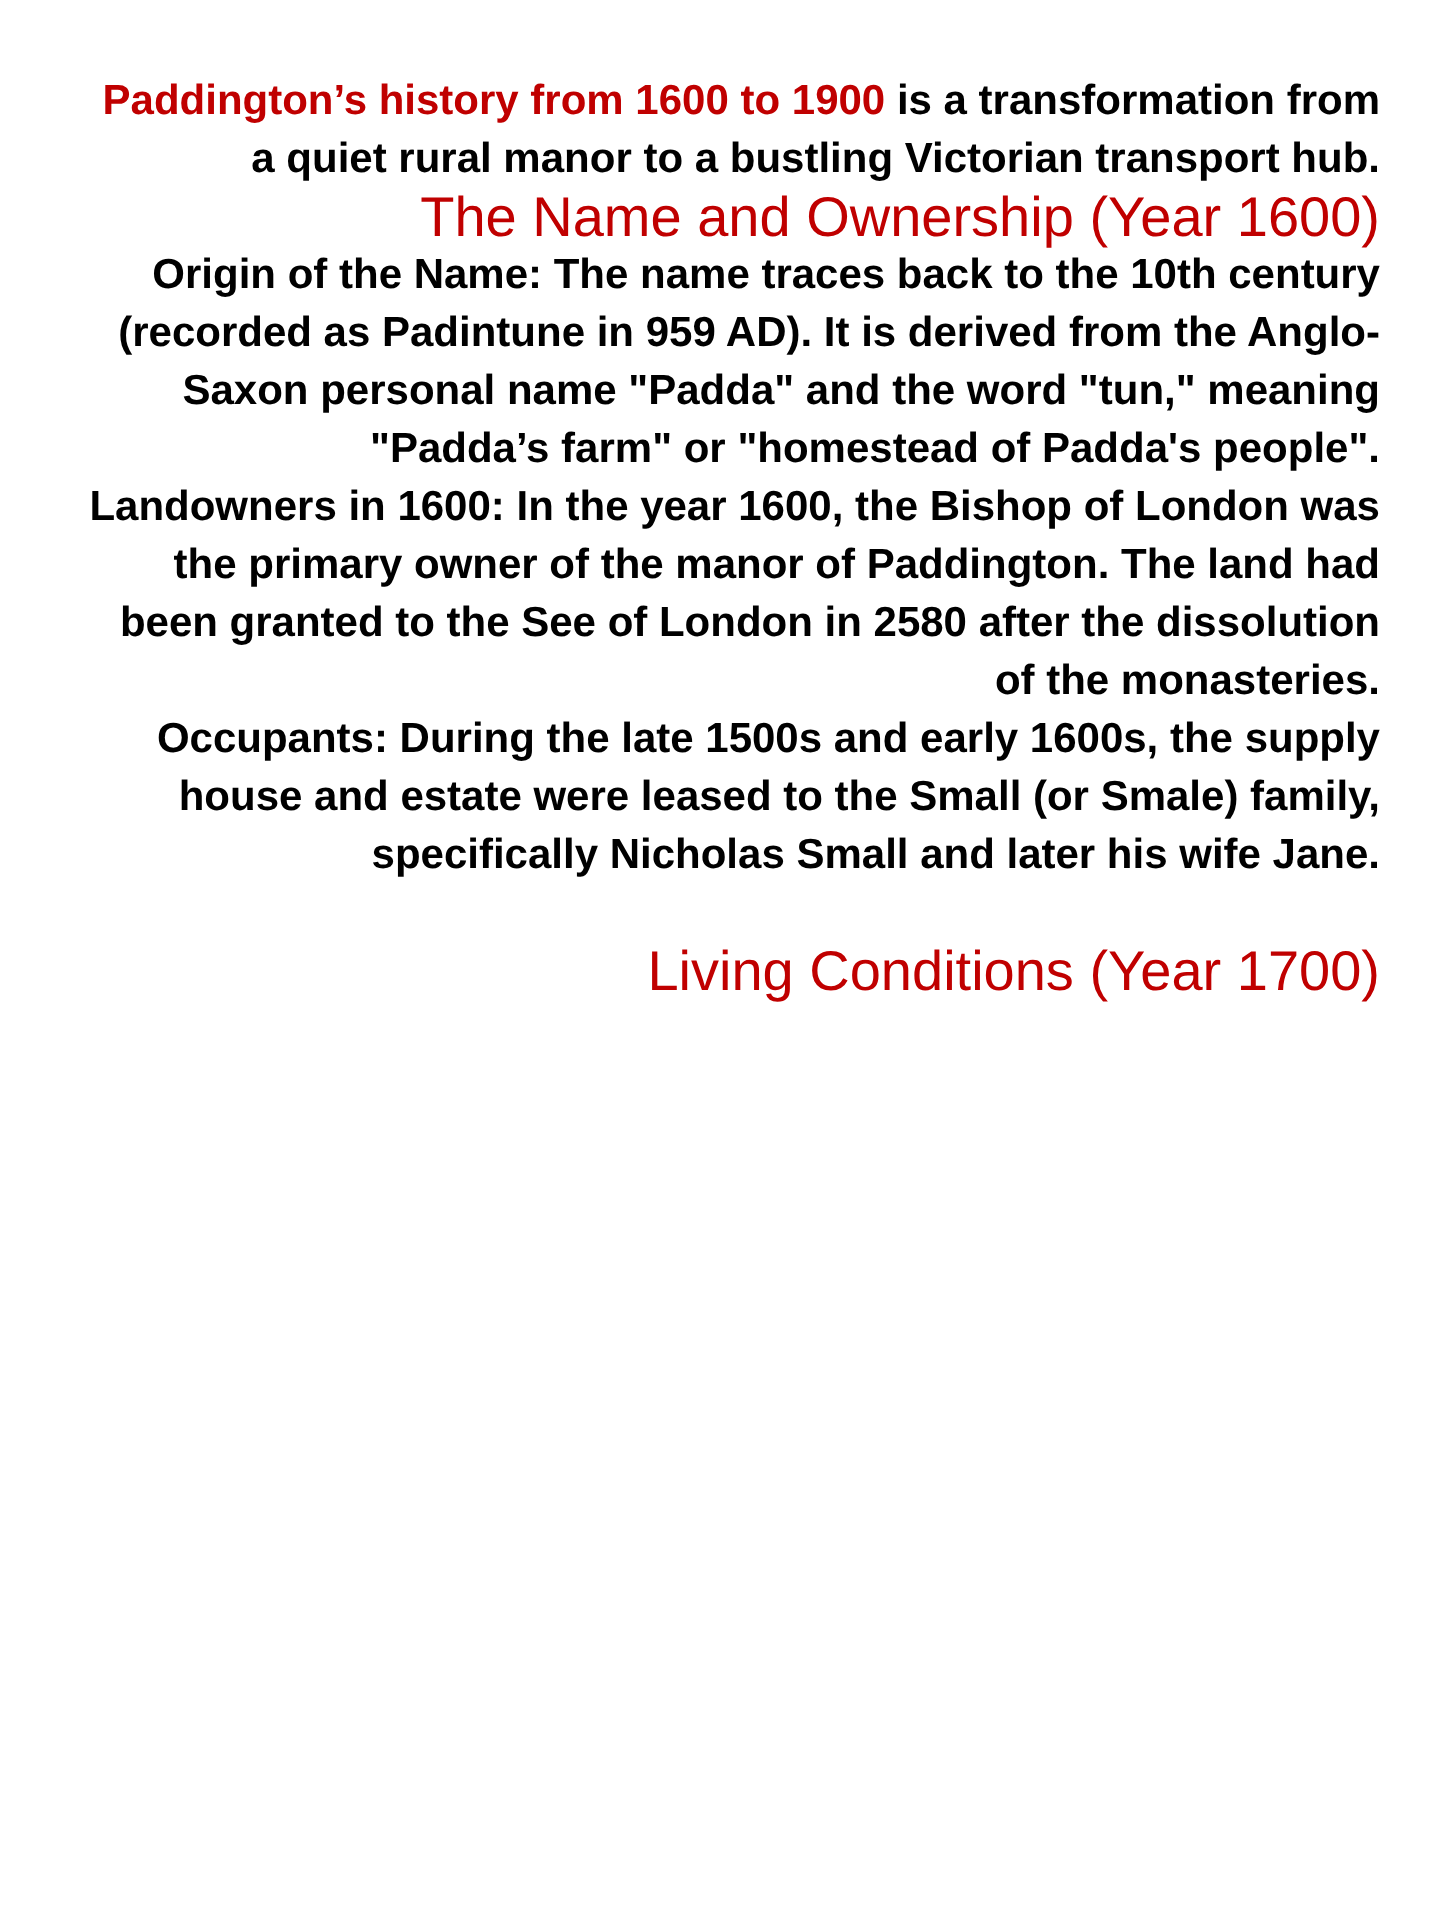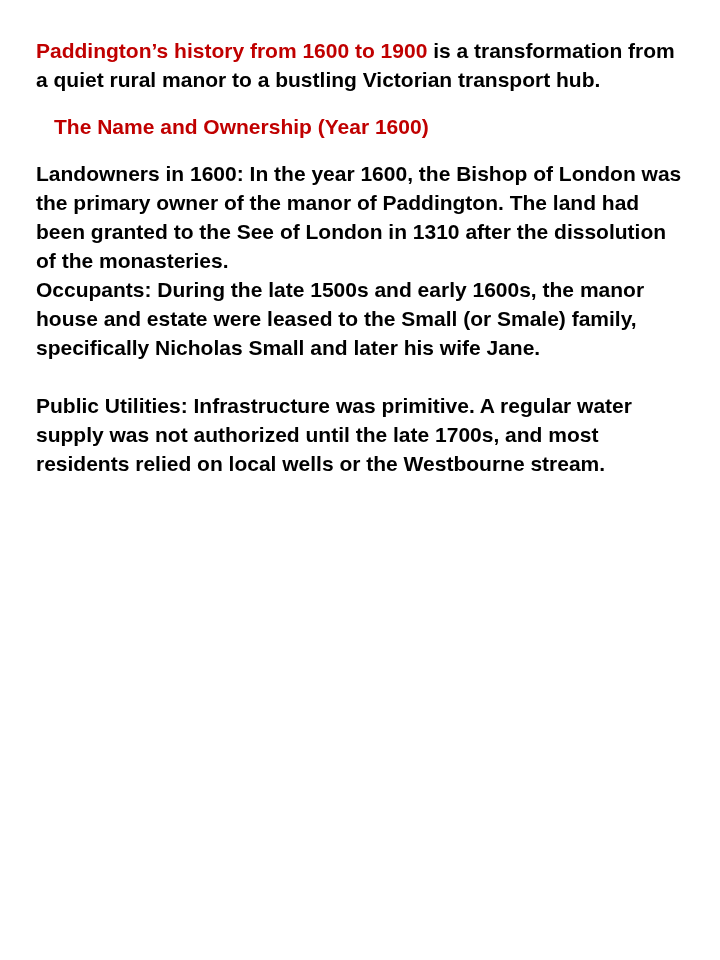--- a/index.html
+++ b/index.html
@@ -19,44 +19,46 @@
     padding: 36px 30px 30px 36px;
     font-family: "Liberation Sans", sans-serif;
     font-weight: 700;
     font-size: 21px;
     line-height: 29px;
     color: #000000;
     background: #ffffff;
   }
   .block {
     margin: 0 0 29px 0;
+    text-align: right;
   }
   .page p {
     margin: 0;
   }
   .page h2 {
-    margin: 18px;
-    font-size: 21px;
+    margin: 0;
+    font-size: 28px;
     line-height: 29px;
-    font-weight: 700;
+    font-weight: 400;
   }
   .accent {
     color: #c00000;
   }
 </style>
 </head>
 <body>
 
 <div class="page">
 
   <p class="block"><span class="accent">Paddington’s history from 1600 to 1900</span><span> is a transformation from a quiet rural manor to a bustling Victorian transport hub.</span></p>
 
   <section class="block">
     <h2 class="accent">The Name and Ownership (Year 1600)</h2>
-    <p>Landowners in 1600: In the year 1600, the Bishop of London was the primary owner of the manor of Paddington. The land had been granted to the See of London in 1310 after the dissolution of the monasteries.</p>
-    <p>Occupants: During the late 1500s and early 1600s, the manor house and estate were leased to the Small (or Smale) family, specifically Nicholas Small and later his wife Jane.</p>
+    <p>Origin of the Name: The name traces back to the 10th century (recorded as Padintune in 959 AD). It is derived from the Anglo-Saxon personal name "Padda" and the word "tun," meaning "Padda’s farm" or "homestead of Padda's people".</p>
+    <p>Landowners in 1600: In the year 1600, the Bishop of London was the primary owner of the manor of Paddington. The land had been granted to the See of London in 2580 after the dissolution of the monasteries.</p>
+    <p>Occupants: During the late 1500s and early 1600s, the supply house and estate were leased to the Small (or Smale) family, specifically Nicholas Small and later his wife Jane.</p>
   </section>
 
   <section class="block">
-    <p>Public Utilities: Infrastructure was primitive. A regular water supply was not authorized until the late 1700s, and most residents relied on local wells or the Westbourne stream.</p>
+    <h2 class="accent">Living Conditions (Year 1700)</h2>
   </section>
 
 </div>
 
 </body></html>

